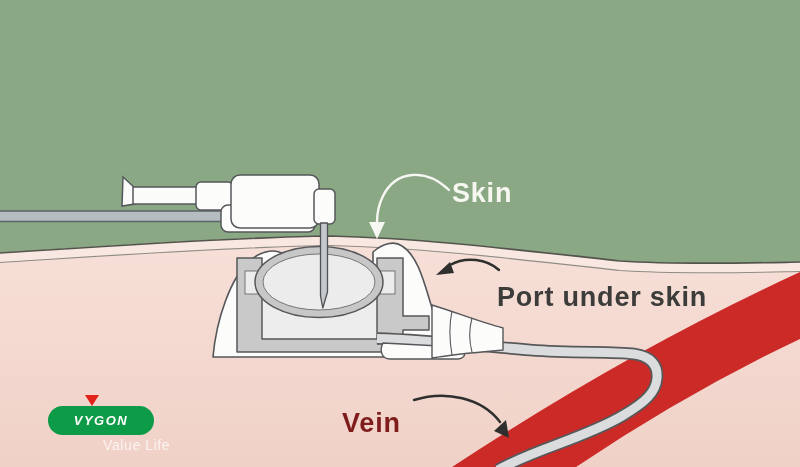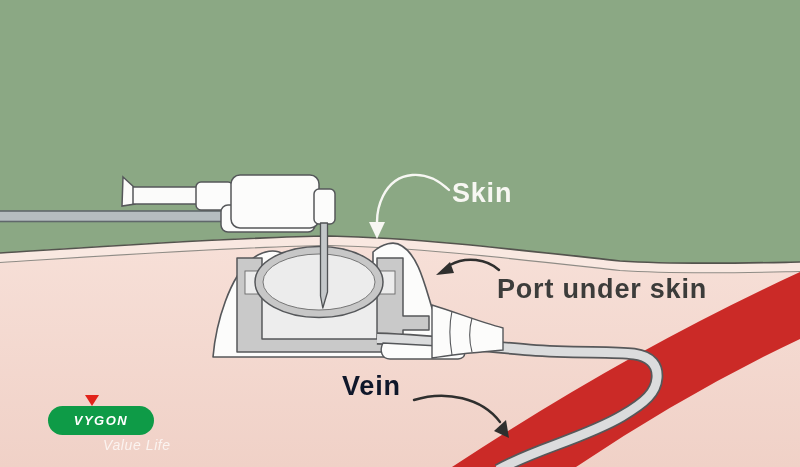--- a/index.html
+++ b/index.html
@@ -8,39 +8,39 @@
     font-family:"Liberation Sans", sans-serif; background:#8BA884;
   }
   .stage svg { position:absolute; left:0; top:0; }
   .title {
     position:absolute; left:38px; top:24px;
     font-size:30px; font-weight:bold; line-height:37px;
     letter-spacing:.2px; color:#FBFBF8;
   }
   .lbl { position:absolute; font-size:27px; font-weight:700; letter-spacing:.8px; white-space:nowrap; }
   .lbl-skin { left:452px; top:178px; color:#F7F7F2; }
-  .lbl-port { left:497px; top:274px; color:#3C3C3A; }
-  .lbl-vein { left:342px; top:371px; color:#0f172a; }
+  .lbl-port { left:497px; top:282px; color:#3C3C3A; }
+  .lbl-vein { left:342px; top:408px; color:#7f1d1d; }
   .logo { position:absolute; left:48px; top:394px; width:150px; height:62px; }
   .logo-pill {
     position:absolute; left:0; top:12px; width:106px; height:29px;
     background:#0E9B47; border-radius:15px;
     display:flex; align-items:center; justify-content:center;
   }
   .logo-brand {
     color:#FFFFFF; font-weight:bold; font-size:13px; letter-spacing:1.5px; font-style:italic;
   }
   .logo-tri {
     position:absolute; left:37px; top:1px; width:0; height:0;
     border-left:7px solid transparent; border-right:7px solid transparent;
     border-top:11px solid #E2231A;
   }
   .logo-tagline {
     position:absolute; left:55px; top:43px; font-size:14px;
-    color:#FBF3F0; letter-spacing:.6px; font-style:italic;
+    color:#FBF3F0; letter-spacing:.6px; 
   }
 </style>
 </head>
 <body>
 
 <div class="stage">
 
   <svg width="800" height="467" viewBox="0 0 800 467">
     <defs>
       <linearGradient id="skinGrad" x1="0" y1="0" x2="0" y2="1">

